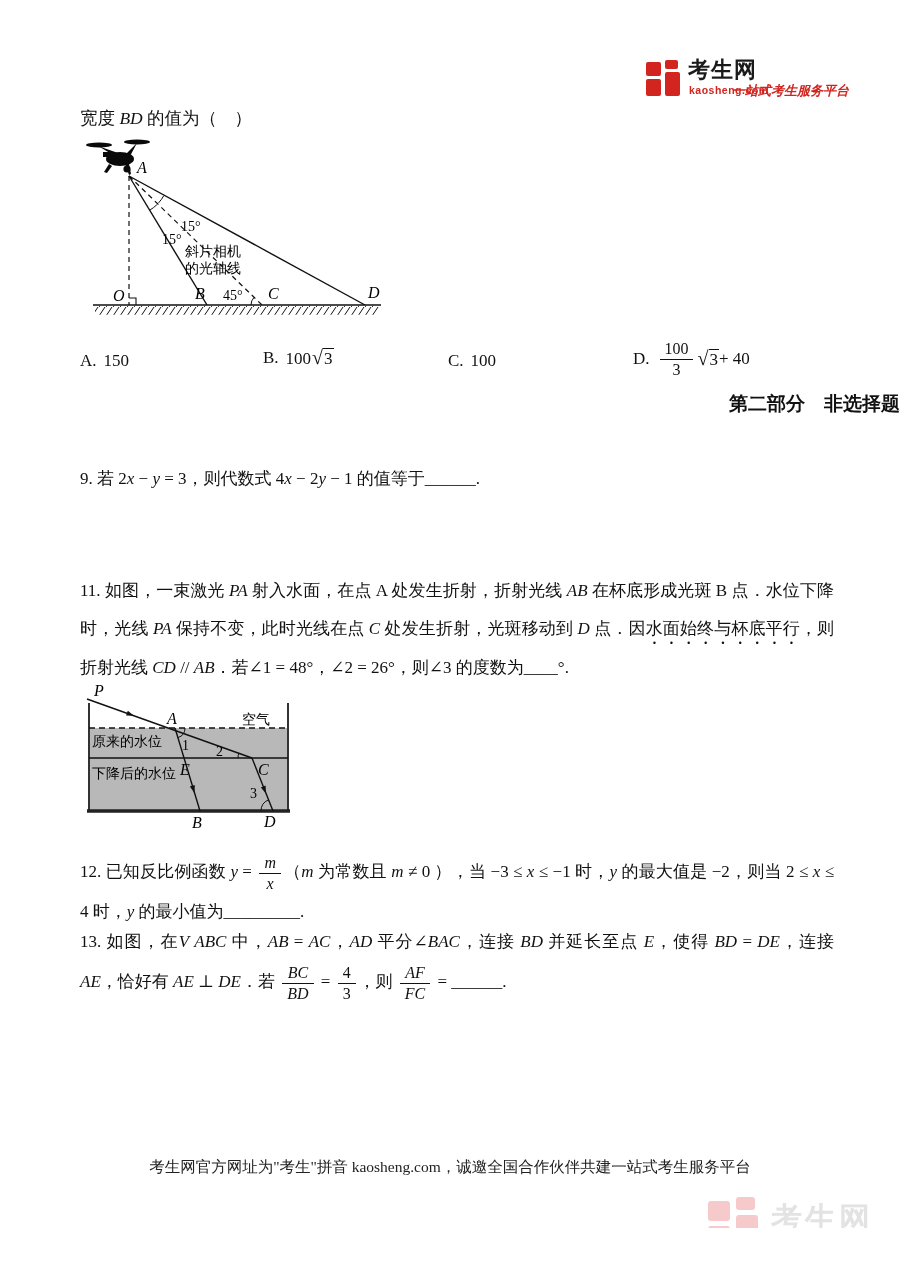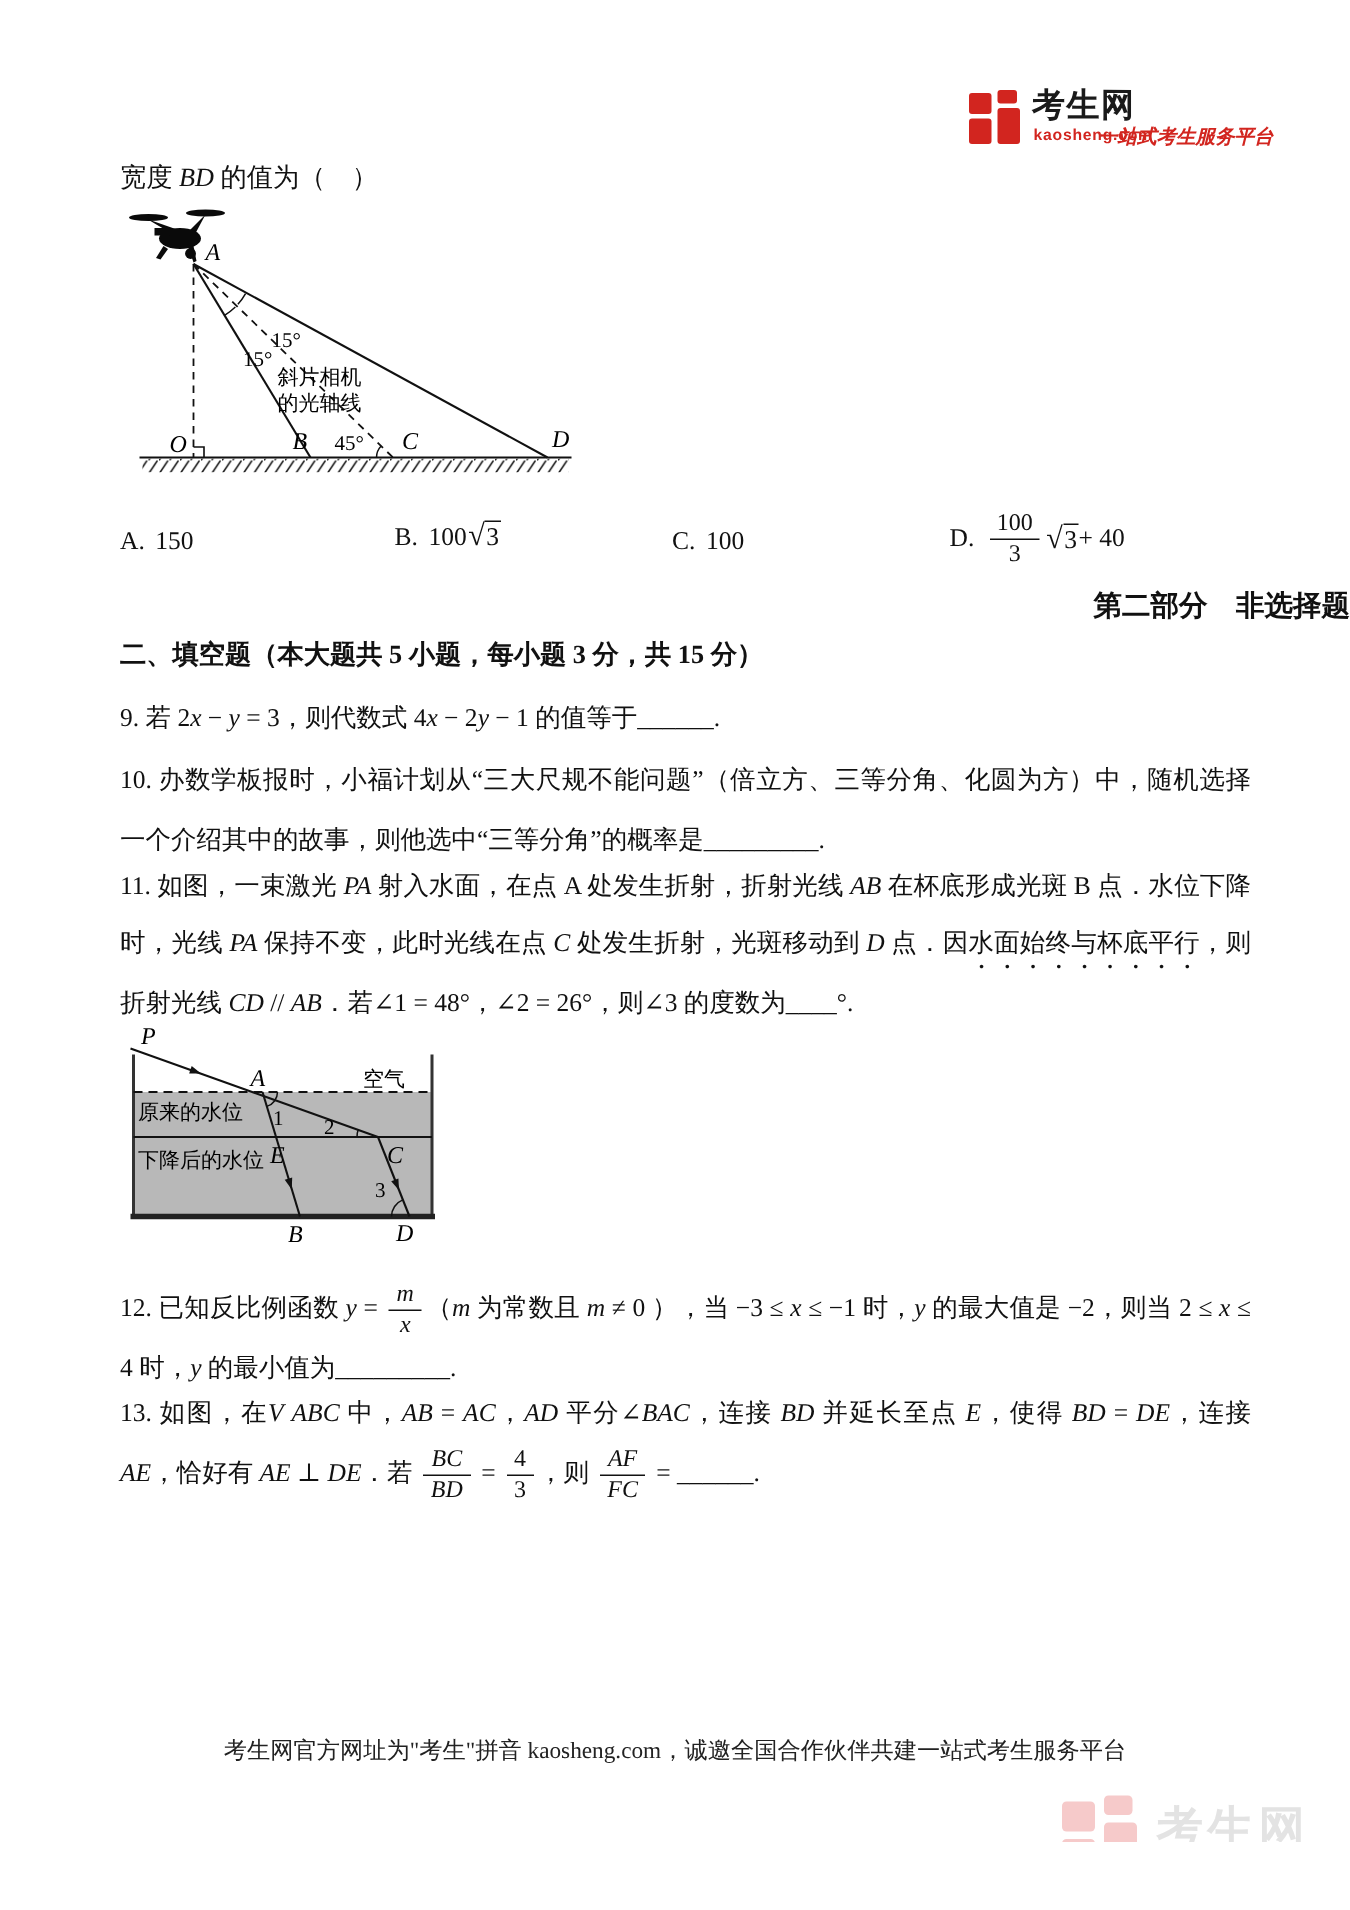--- a/index.html
+++ b/index.html
@@ -156,24 +156,22 @@
         <span class="vfrac">
           <span class="fnum">100</span>
           <span class="fden">3</span>
         </span>
         <span class="sqrt"><span class="rad">√</span><span class="rnd">3</span></span>
         <span class="tx"> + 40</span>
       </span>
   </div>
 
   <div class="part-title">第二部分　非选择题</div>
-  <div class="sub-title">二、填空题（本大题共 5 小题，每小题 3 分，共 15 分）</div>
 
   <div class="para" style="top:459px;"><span class="tx">9. 若 2</span><span class="mi">x</span><span class="tx"> − </span><span class="mi">y</span><span class="tx"> = 3，则代数式 4</span><span class="mi">x</span><span class="tx"> − 2</span><span class="mi">y</span><span class="tx"> − 1 的值等于______.</span></div>
-  <div class="para" style="top:500px;"><span class="tx">10. 办数学板报时，小福计划从“三大尺规不能问题”（倍立方、三等分角、化圆为方）中，随机选择一个介绍其中的故事，则他选中“三等分角”的概率是_________.</span></div>
   <div class="para" style="top:572px;line-height:38px;"><span class="tx">11. 如图，一束激光 </span><span class="mi">PA</span><span class="tx"> 射入水面，在点 A 处发生折射，折射光线 </span><span class="mi">AB</span><span class="tx"> 在杯底形成光斑 B 点．水位下降时，光线 </span><span class="mi">PA</span><span class="tx"> 保持不变，此时光线在点 </span><span class="mi">C</span><span class="tx"> 处发生折射，光斑移动到 </span><span class="mi">D</span><span class="tx"> 点．因</span><span class="emdot">水面始终与杯底平行</span><span class="tx">，则折射光线 </span><span class="mi">CD</span><span class="tx"> // </span><span class="mi">AB</span><span class="tx">．若∠1 = 48°，∠2 = 26°，则∠3 的度数为____°.</span></div>
 
   <div class="fig" style="left:85px;top:680px;width:226px;height:158px;">
     <svg width="226" height="158" viewBox="0 0 226 158">
 
       <rect x="4" y="48" width="199" height="83" fill="#b8b8b8"></rect>
 
       <line x1="4" y1="23" x2="4" y2="131" stroke="#333" stroke-width="2"></line>
       <line x1="203" y1="23" x2="203" y2="131" stroke="#333" stroke-width="2"></line>
       <line x1="2" y1="131" x2="205" y2="131" stroke="#222" stroke-width="3.6"></line>

